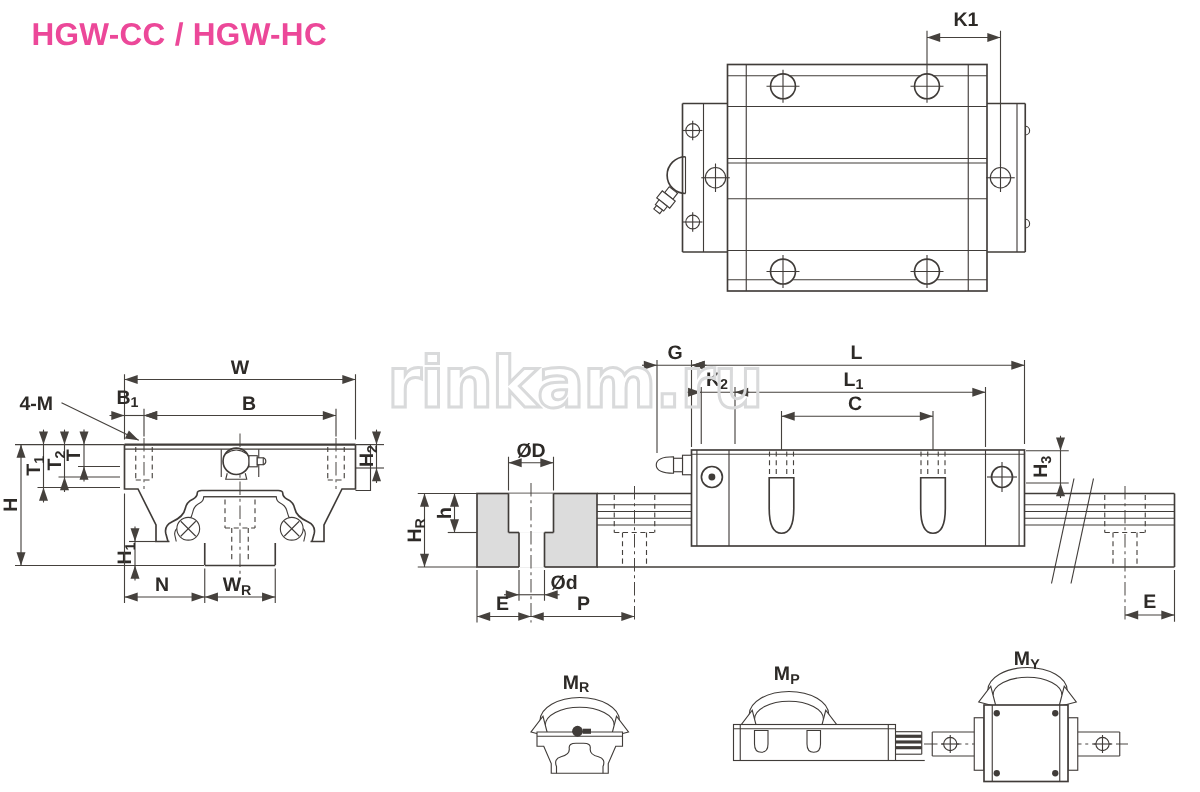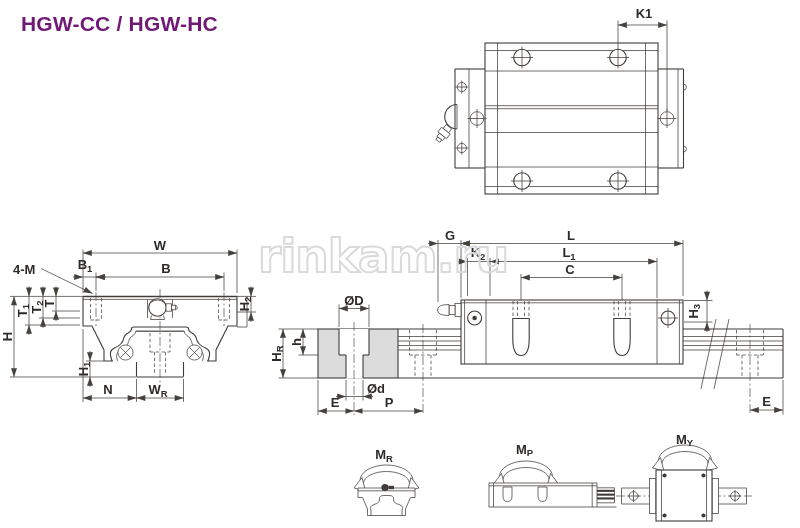--- a/index.html
+++ b/index.html
@@ -1,19 +1,19 @@
 <!DOCTYPE html>
 <html><head>
 <meta charset="utf-8">
 <style>
   html,body{margin:0;padding:0;background:#fff;}
   .canvas{position:relative;width:800px;height:528px;background:#fff;overflow:hidden;
           font-family:"Liberation Sans",sans-serif;}
   .title{position:absolute;left:21px;top:12px;font-size:21px;font-weight:700;
-         color:#701a75;letter-spacing:.2px;}
+         color:#ec4899;letter-spacing:.2px;}
   .watermark{position:absolute;left:258px;top:228px;font-family:"DejaVu Sans",sans-serif;
              font-size:47px;font-weight:700;letter-spacing:-1px;color:transparent;
              -webkit-text-stroke:2px #d9dadb;pointer-events:none;z-index:5;}
   svg{position:absolute;left:0;top:0;}
   .ln{stroke:#403c39;stroke-width:1.1;fill:none;}
   .tn{stroke:#403c39;stroke-width:.75;fill:none;}
   .dim{stroke:#45413d;stroke-width:.75;fill:none;}
   .dsh{stroke:#45413d;stroke-width:.75;fill:none;stroke-dasharray:3.4,2.4;}
   .cl{stroke:#45413d;stroke-width:.65;fill:none;stroke-dasharray:9,2.5,2,2.5;}
   .fillwhite{fill:#fff;}

